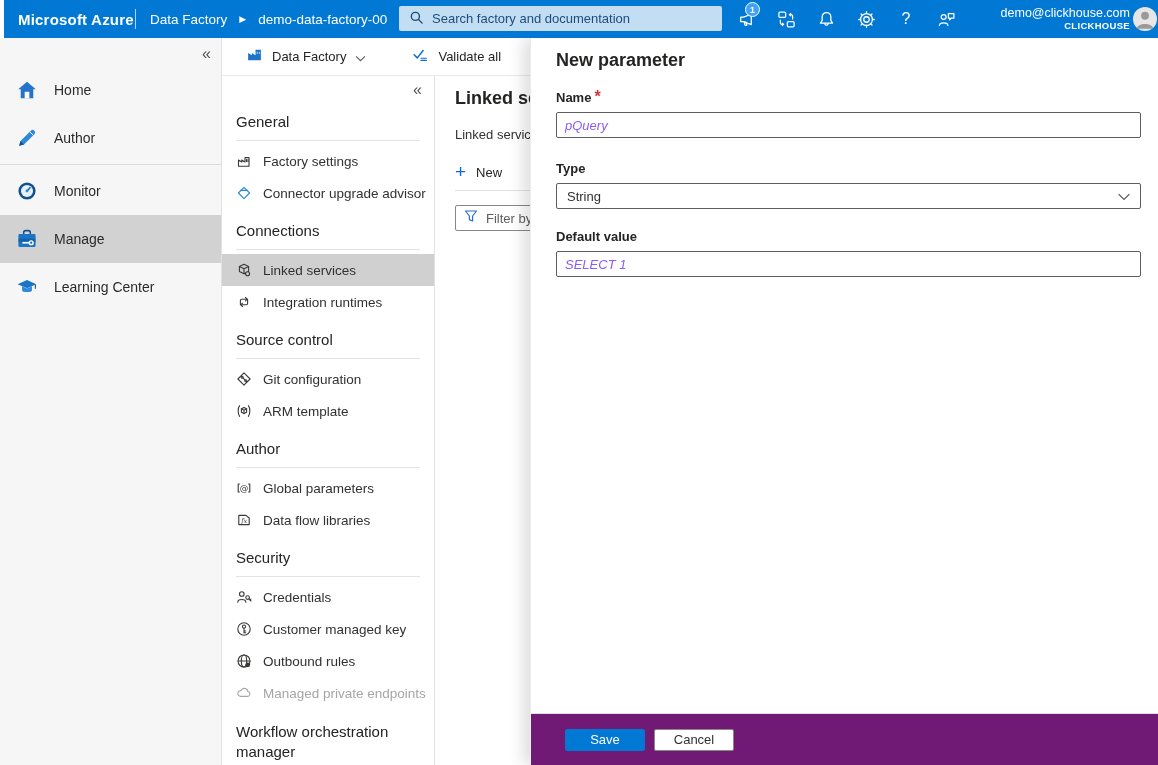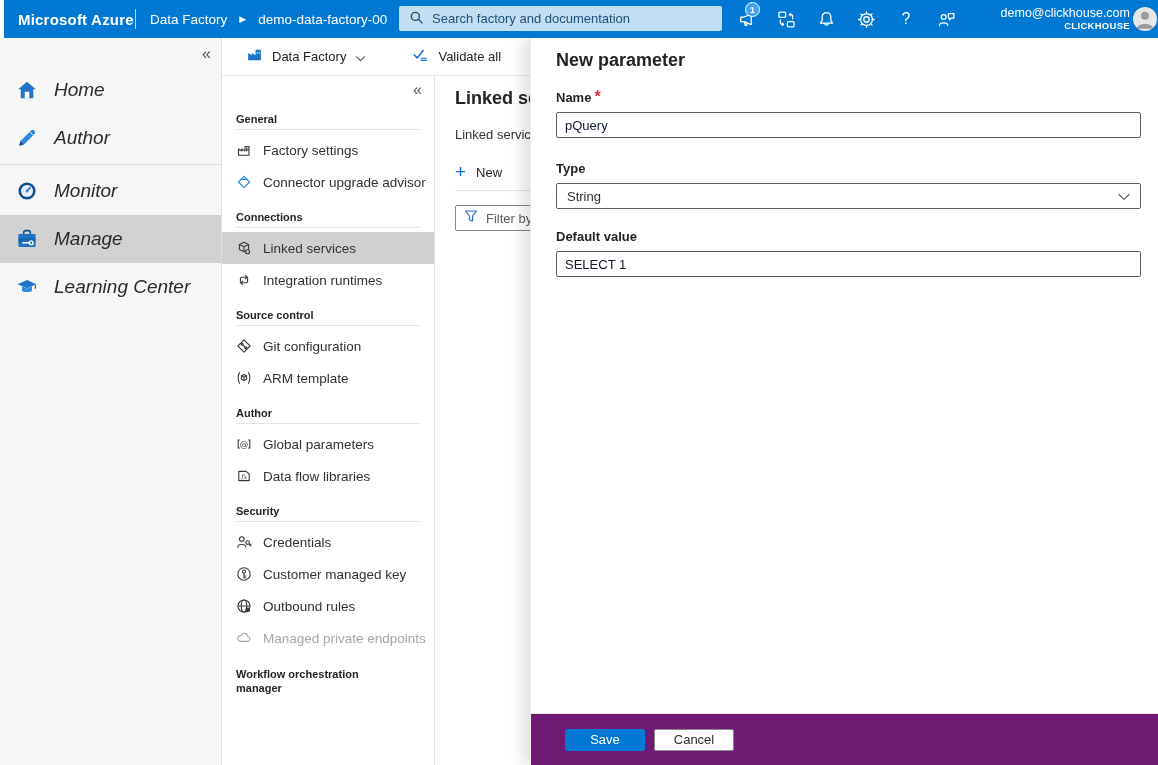--- a/index.html
+++ b/index.html
@@ -21,36 +21,36 @@
   .help-glyph { font-size:16px; font-weight:400; color:#fff; }
   .account { position:absolute; right:32px; top:0; height:38px; display:flex; flex-direction:column; justify-content:center; align-items:flex-end; line-height:1.15; }
   .account .email { font-size:12.5px; }
   .account .tenant { font-size:9.5px; font-weight:700; letter-spacing:.3px; }
   .avatar { position:absolute; right:5px; top:7px; width:24px; height:24px; border-radius:50%; background:#e6e6e6; overflow:hidden; cursor:pointer; }
 
   
   .leftnav { position:absolute; top:38px; left:0; width:222px; bottom:0; background:#f6f6f6; border-right:1px solid #e1e1e1; padding-top:6px; z-index:3; }
   .collapse-row { height:22px; display:flex; justify-content:flex-end; padding-right:10px; }
   .collapse-glyph { font-size:16px; color:#555; cursor:pointer; line-height:20px; }
-  .lnav-item { height:48px; display:flex; align-items:center; gap:16px; padding-left:16px; font-size:19px; color:#2b2b2b; cursor:pointer;font-style:italic; }
+  .lnav-item { height:48px; display:flex; align-items:center; gap:16px; padding-left:16px; font-size:14px; color:#2b2b2b; cursor:pointer; }
   .lnav-item.selected { background:#d2d2d2; }
   .lnav-divider { height:1px; background:#dcdcdc; margin:2px 0; }
   .lnav-icon { width:22px; height:22px; flex:0 0 22px; }
 
   
   .toolbar { position:absolute; top:38px; left:222px; right:0; height:38px; background:#fff; border-bottom:1px solid #eaeaea; display:flex; align-items:center; padding-left:24px; gap:6px; z-index:2; }
   .toolbar .tb-group { display:flex; align-items:center; gap:9px; cursor:pointer; }
   .tb-label { font-size:13px; color:#252423; }
   .tb-gap { width:34px; }
   .chev-dn svg { stroke:#605e5c; fill:none; stroke-width:1.3; }
 
   
   .sidenav { position:absolute; top:76px; left:222px; width:213px; bottom:0; background:#fff; border-right:1px solid #e1e1e1; overflow:hidden; z-index:2; }
   .sn-collapse { height:24px; display:flex; justify-content:flex-end; padding:4px 12px 0 0; }
-  .sn-header { margin:13px 14px 0 14px; font-size:11px; font-weight:700; color:#252423; padding-bottom:4px; border-bottom:1px solid #e3e3e3; }
+  .sn-header { margin:13px 14px 0 14px; font-size:15px; font-weight:400; color:#252423; padding-bottom:10px; border-bottom:1px solid #e3e3e3; }
   .sn-header.nodiv { border-bottom:none; line-height:1.3; }
   .sn-item { height:32px; display:flex; align-items:center; gap:11px; padding-left:14px; font-size:13.5px; color:#323130; cursor:pointer; white-space:nowrap; }
   .sn-item.selected { background:#d0d0d0; }
   .sn-item.disabled { color:#a6a6a6; cursor:default; }
   .sn-icon { width:16px; height:16px; flex:0 0 16px; display:flex; align-items:center; justify-content:center; }
   .sn-icon svg { stroke:#3b3a39; fill:none; stroke-width:1.1; stroke-linecap:round; stroke-linejoin:round; }
   .sn-item.disabled .sn-icon svg { stroke:#a6a6a6; }
   .sn-icon .accent { stroke:#2b88d8; }
   .sn-section-pad { height:4px; }
 
@@ -67,21 +67,21 @@
   .filterbox input::placeholder { color:#605e5c; opacity:1; }
 
   
   .flyout { position:absolute; top:38px; left:530px; right:0; bottom:0; background:#fff; z-index:10; box-shadow:-7px 0 14px rgba(0,0,0,.13); border-left:1px solid #ececec; }
   .flyout-inner { padding:12px 18px 0 25px; }
   .flyout h2 { font-size:18px; font-weight:700; color:#252423; }
   .field { margin-top:17px; }
   .field.tight { margin-top:21px; }
   .flabel { font-size:13px; font-weight:700; color:#252423; }
   .req { color:#d13438; margin-left:3px; font-weight:700; }
-  .tinput { margin-top:6px; width:585px; height:26px; border:1px solid #605e5c; border-radius:2px; font-size:13px; color:#0f172a; padding:0 8px; font-family:"Liberation Sans",sans-serif; outline:none; display:block; background:#fff; }
+  .tinput { margin-top:6px; width:585px; height:26px; border:1px solid #605e5c; border-radius:2px; font-size:13px; color:#8b5cf6; padding:0 8px; font-family:"Liberation Sans",sans-serif; outline:none; display:block; background:#fff;font-style:italic; }
   .tselect { margin-top:6px; width:585px; height:26px; border:1px solid #605e5c; border-radius:2px; font-size:13px; color:#323130; padding:0 10px; display:flex; align-items:center; justify-content:space-between; cursor:pointer; background:#fff; }
   .flyout-footer { position:absolute; left:0; right:0; bottom:0; height:52px; border-top:1px solid #e1e1e1; background:#701a75; display:flex; align-items:center; gap:9px; padding-left:34px; }
   .btn { height:22px; min-width:80px; font-size:13px; border-radius:2px; cursor:pointer; font-family:"Liberation Sans",sans-serif; display:flex; align-items:center; justify-content:center; }
   .btn-primary { background:#0078d4; border:1px solid #0078d4; color:#fff; }
   .btn-secondary { background:#fff; border:1px solid #8a8886; color:#323130; }
 </style>
 </head>
 <body>
 
 <div id="app">

